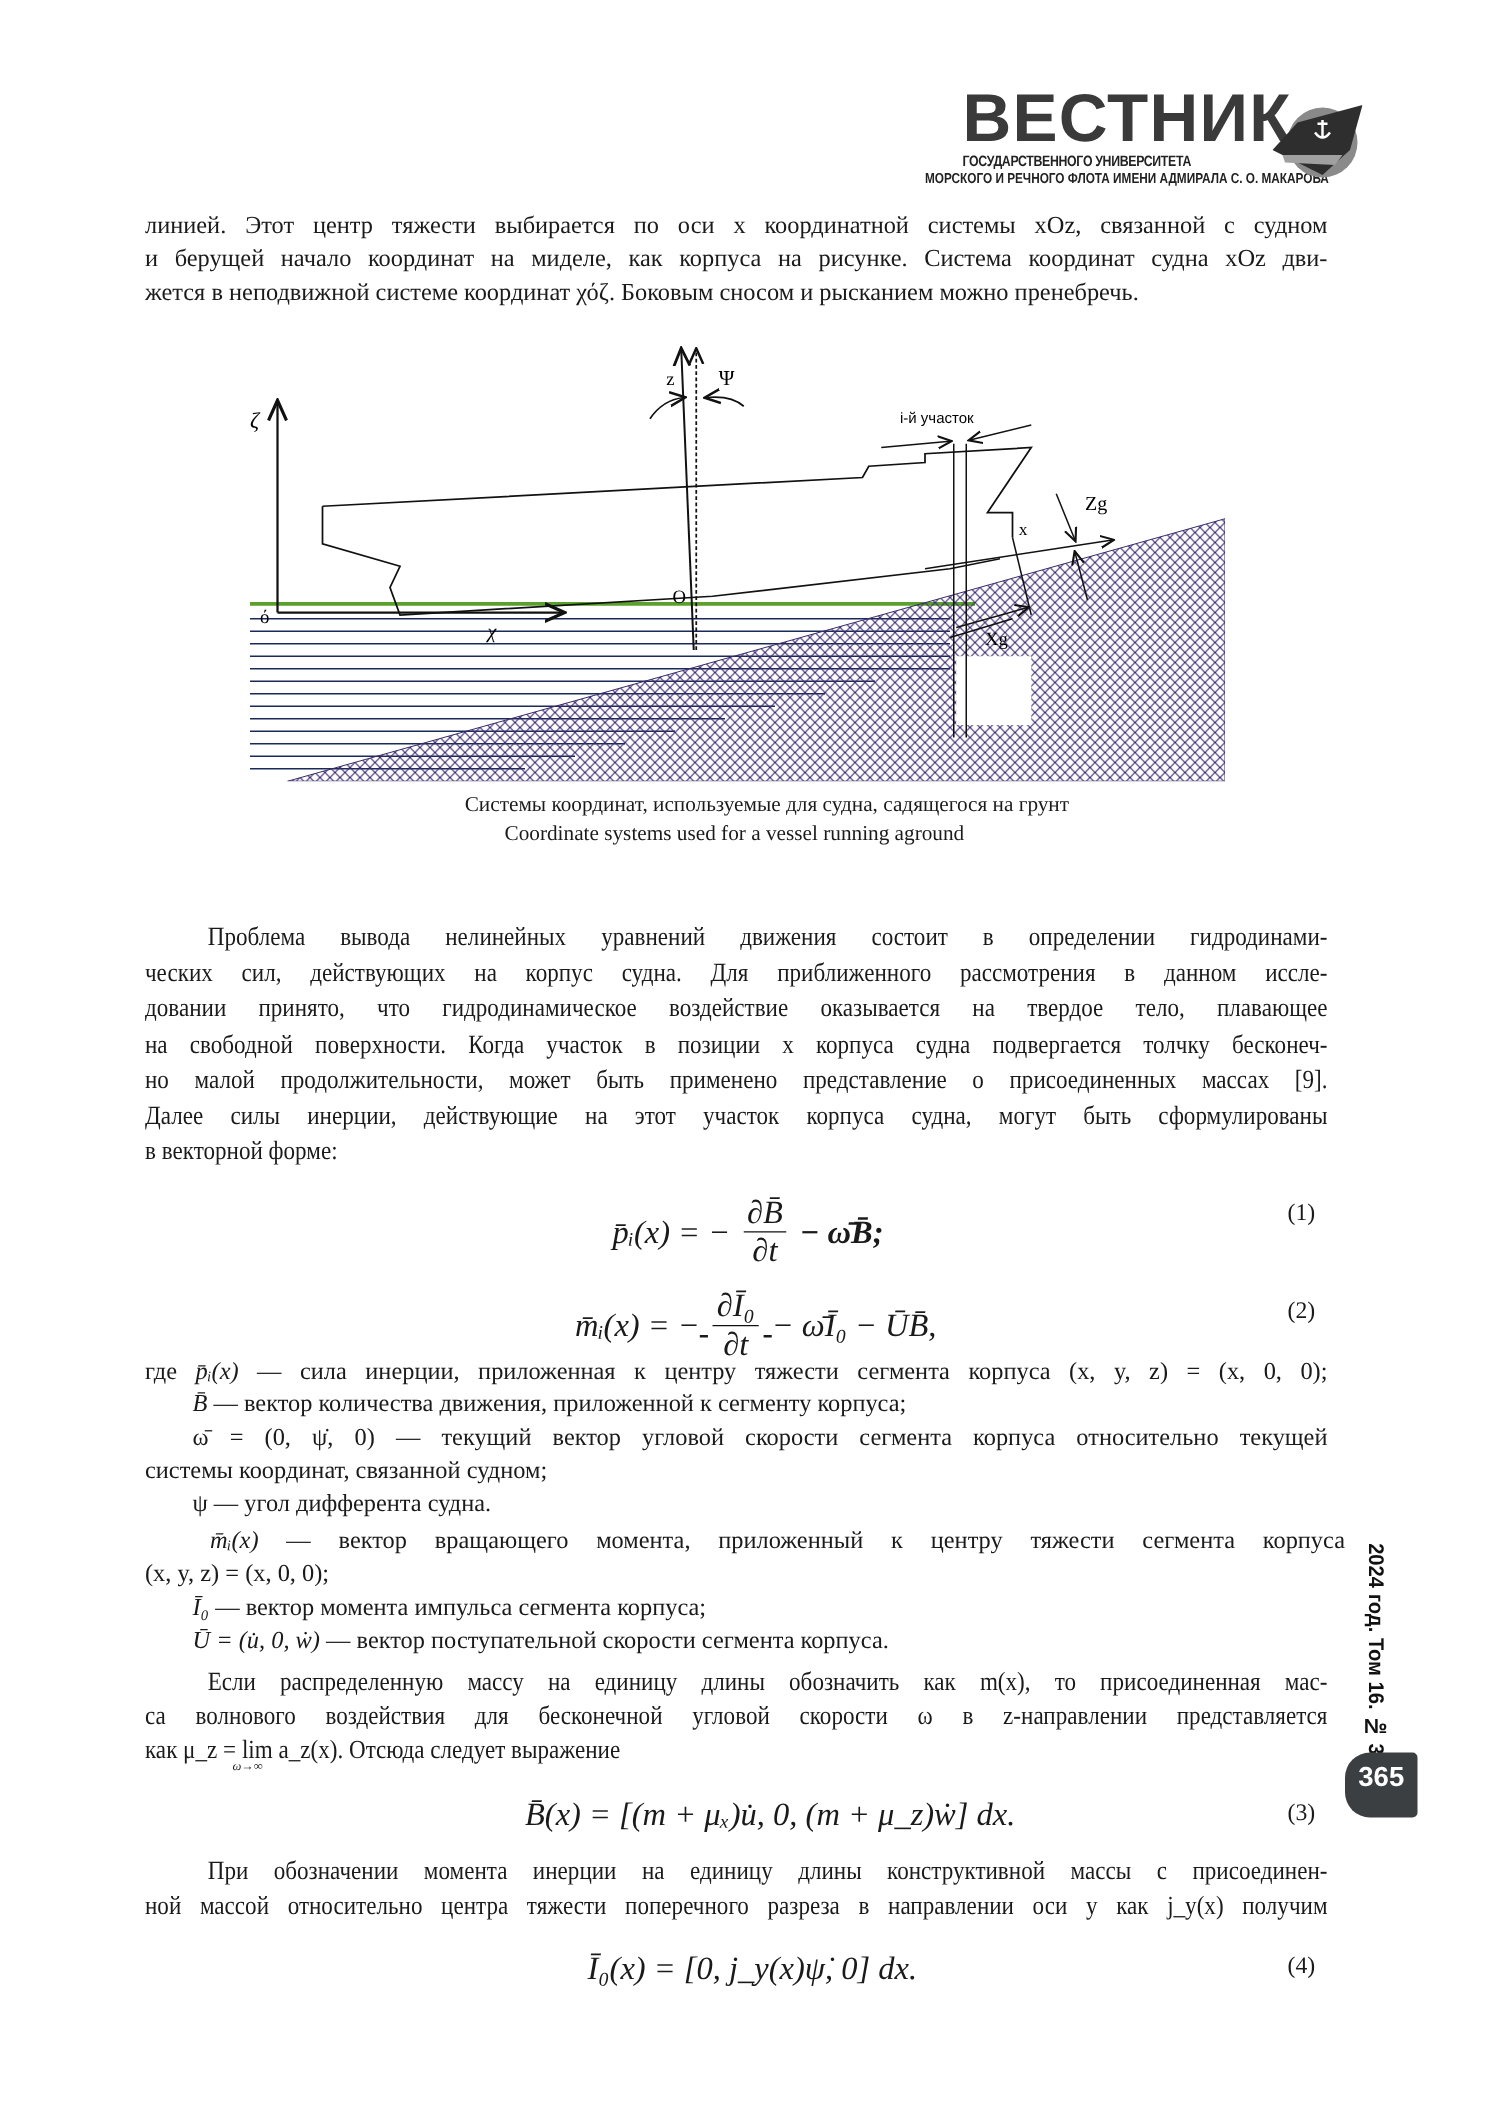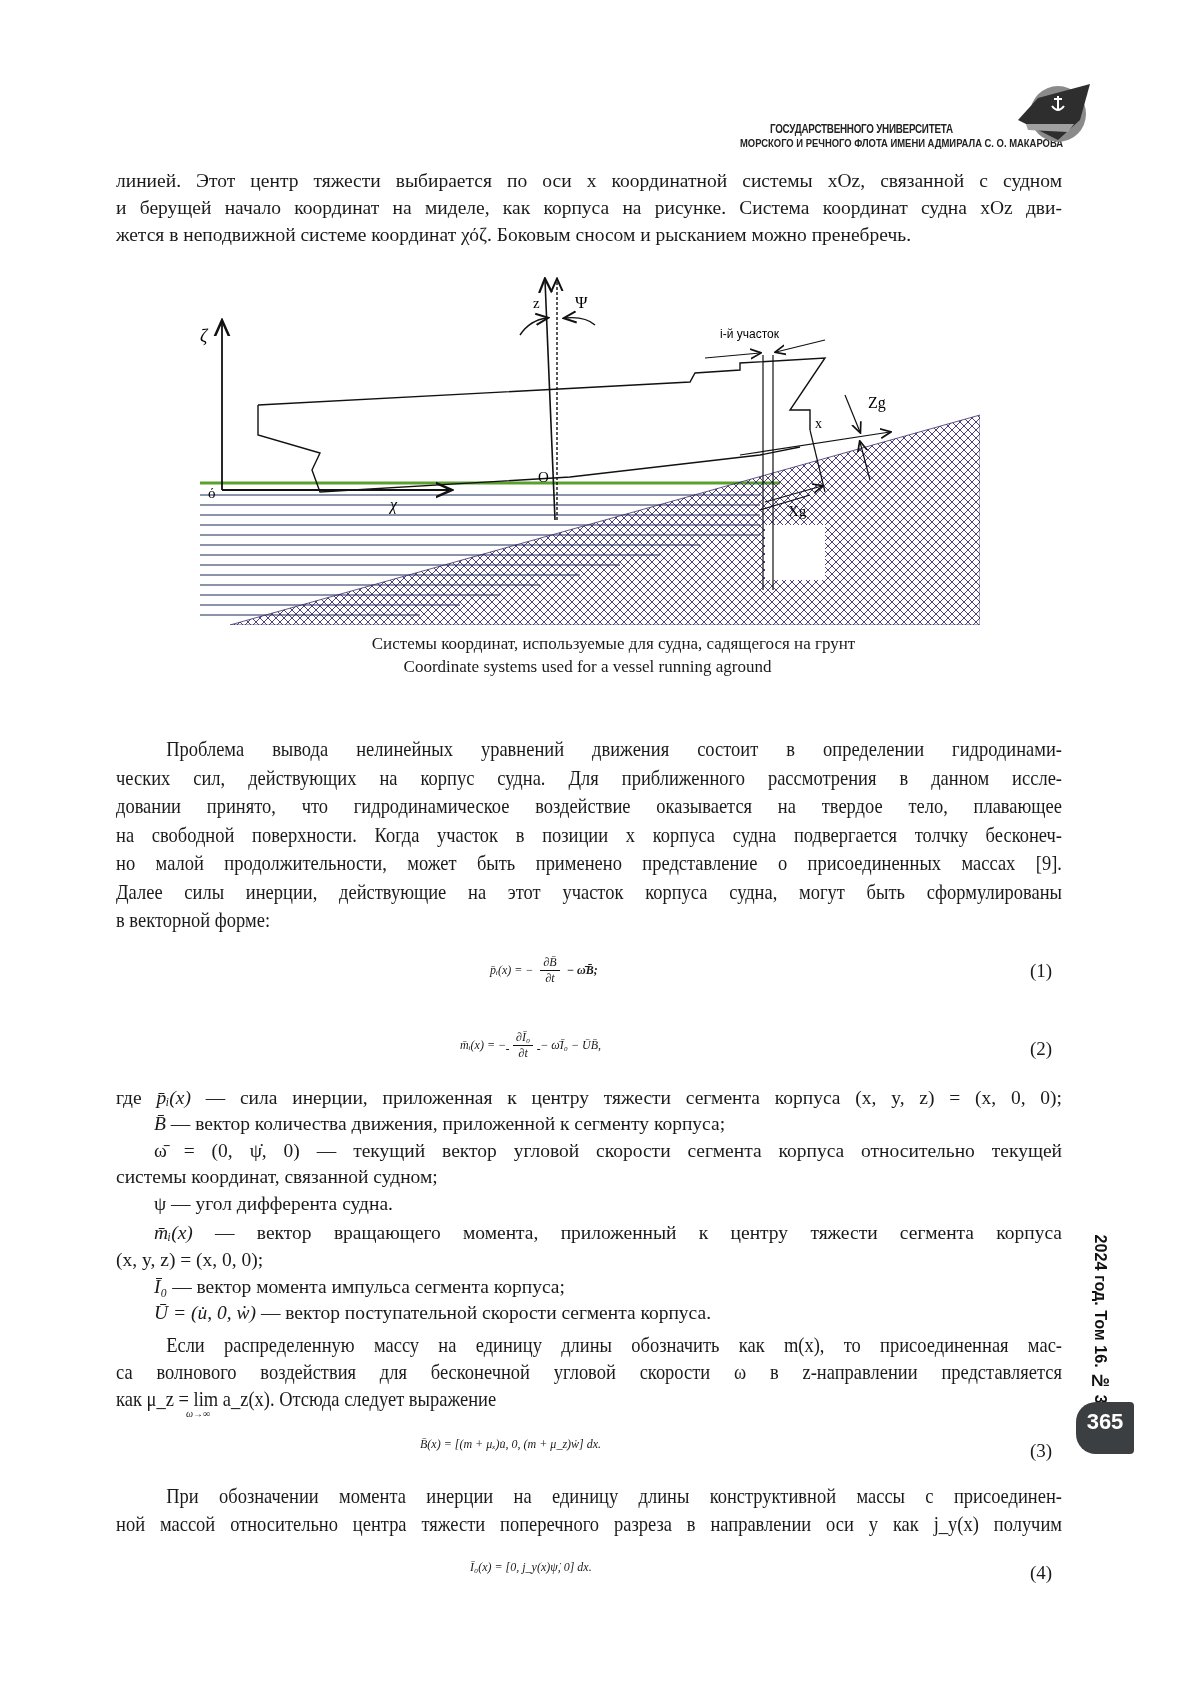--- a/index.html
+++ b/index.html
@@ -16,33 +16,34 @@
                font-weight: bold; color: #222; transform: scaleX(0.82); transform-origin: left; white-space: nowrap; }
   .logo-band { position: absolute; left: 10px; top: 48px; width: 300px; height: 32px; background: #d8d8d8;
                clip-path: polygon(6% 0, 100% 0, 100% 100%, 0 100%); z-index: -1; }
   .logo-emblem { position: absolute; left: 278px; top: 8px; width: 72px; height: 64px; }
   .line { position: absolute; left: 116px; width: 946px; white-space: nowrap; font-size: 19.5px; }
   .just { text-align: justify; text-align-last: justify; white-space: normal; }
   .narrow { font-family: "Liberation Serif", serif; transform: scaleX(0.88); transform-origin: left; width: 1075px; }
   .caption { position: absolute; left: 0; width: 1175px; text-align: center; font-size: 17px; }
   i, .it { font-style: italic; }
   .eqnum { position: absolute; left: 1030px; font-size: 19px; }
-  .eq { position: absolute; font-size: 12px; white-space: nowrap; font-style: italic; }
+  .eq { position: absolute; font-size: 26px; white-space: nowrap; font-style: italic; }
   .sidebar-vert { position: absolute; left: 1082px; top: 1230px; width: 28px; height: 180px;
                   font-family: "Liberation Sans", "DejaVu Sans", sans-serif; font-weight: bold; font-size: 17px;
                   writing-mode: vertical-rl; color: #111; letter-spacing: 0px; transform: scaleY(0.95); }
   .page-badge { position: absolute; left: 1076px; top: 1402px; width: 58px; height: 52px; background: #3b3f42;
                 border-radius: 20px 4px 4px 20px; color: #fff; font-family: "Liberation Sans", sans-serif; font-weight: bold;
                 font-size: 22px; text-align: center; line-height: 40px; }
 </style>
 </head>
 <body>
 
 <div class="abs logo">
   <div class="logo-band"></div>
+  <div class="logo-title">ВЕСТНИК</div>
   <div class="logo-sub1">ГОСУДАРСТВЕННОГО УНИВЕРСИТЕТА</div>
   <div class="logo-sub2">МОРСКОГО И РЕЧНОГО ФЛОТА ИМЕНИ АДМИРАЛА С. О. МАКАРОВА</div>
   <svg class="logo-emblem" viewBox="0 0 72 64">
     <circle cx="40" cy="34" r="28" fill="#8a8a8a"></circle>
     <path d="M0 40 L20 18 L72 4 L62 40 L40 60 Z" fill="#2e2e2e"></path>
     <path d="M8 44 L56 44 L50 52 L10 50 Z" fill="#a0a0a0"></path>
     <g stroke="#fff" stroke-width="2" fill="none">
       <line x1="40" y1="16" x2="40" y2="30"></line>
       <path d="M34 26 Q40 34 46 26"></path>
       <line x1="36" y1="19" x2="44" y2="19"></line>
@@ -160,21 +161,21 @@
 <div class="line" style="top:1113px; padding-left:38px;">
   <i>B̄</i><span> — вектор количества движения, приложенной к сегменту корпуса;</span>
 </div>
 <div class="line just" style="top:1140px; left:154px; width:908px;">
   <span>ω̄ = (0, ψ̇, 0)</span><span> — текущий вектор угловой скорости сегмента корпуса относительно текущей</span>
 </div>
 <div class="line" style="top:1166px;">системы координат, связанной судном;</div>
 <div class="line" style="top:1193px; padding-left:38px;">
   <span>ψ</span><span> — угол дифферента судна.</span>
 </div>
-<div class="line just" style="top:1222px; left:154px; width:908px;font-family:Liberation Serif, serif;">
+<div class="line just" style="top:1222px; left:168px; width:908px;font-family:Liberation Serif, serif;">
   <i>m̄ᵢ(x)</i><span> — вектор вращающего момента, приложенный к центру тяжести сегмента корпуса</span>
 </div>
 <div class="line" style="top:1249px;">(x, y, z) = (x, 0, 0);</div>
 <div class="line" style="top:1276px; padding-left:38px;">
   <i>Ī₀</i><span> — вектор момента импульса сегмента корпуса;</span>
 </div>
 <div class="line" style="top:1302px; padding-left:38px;">
   <i>Ū = (u̇, 0, ẇ)</i><span> — вектор поступательной скорости сегмента корпуса.</span>
 </div>
 

